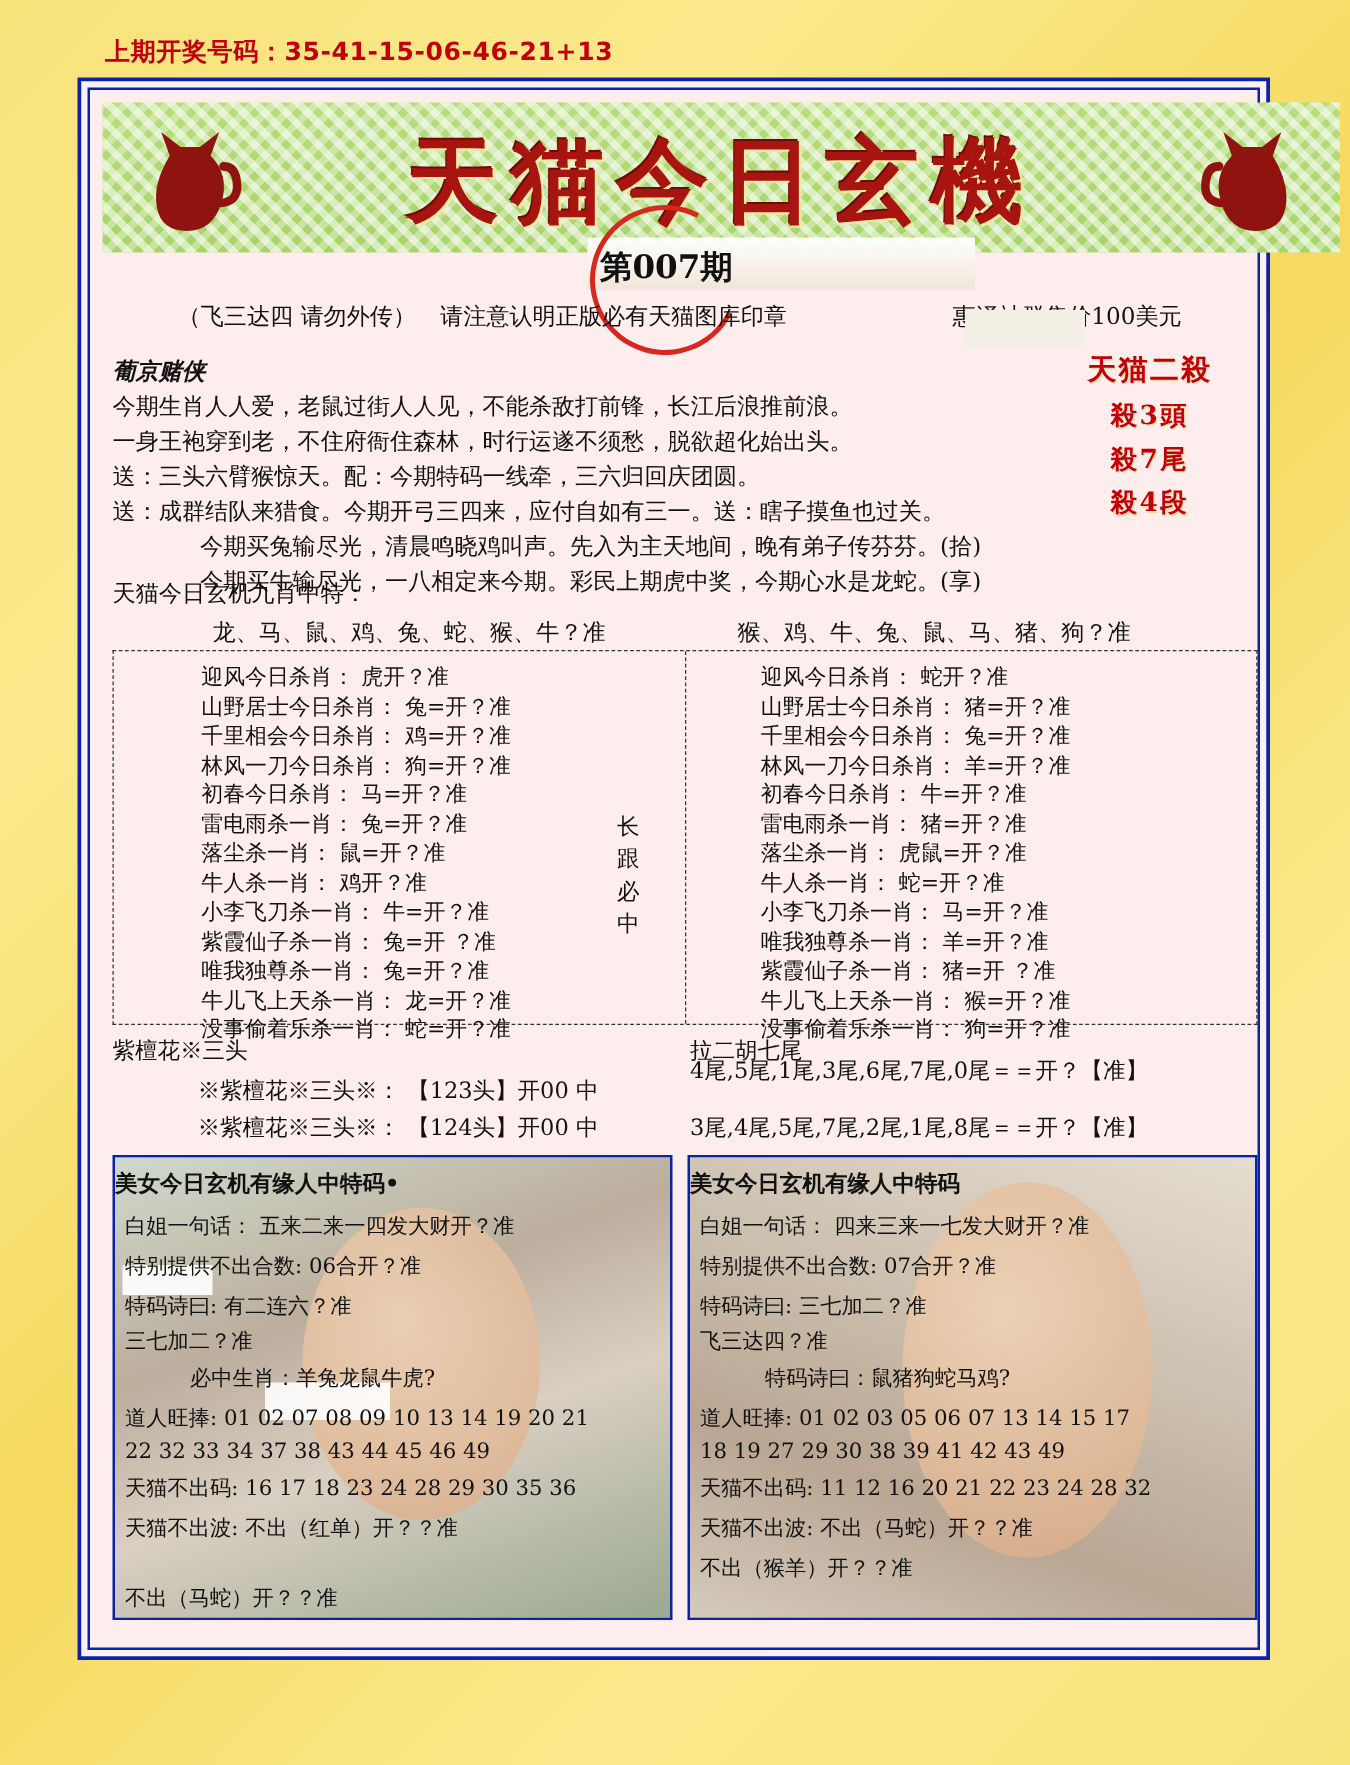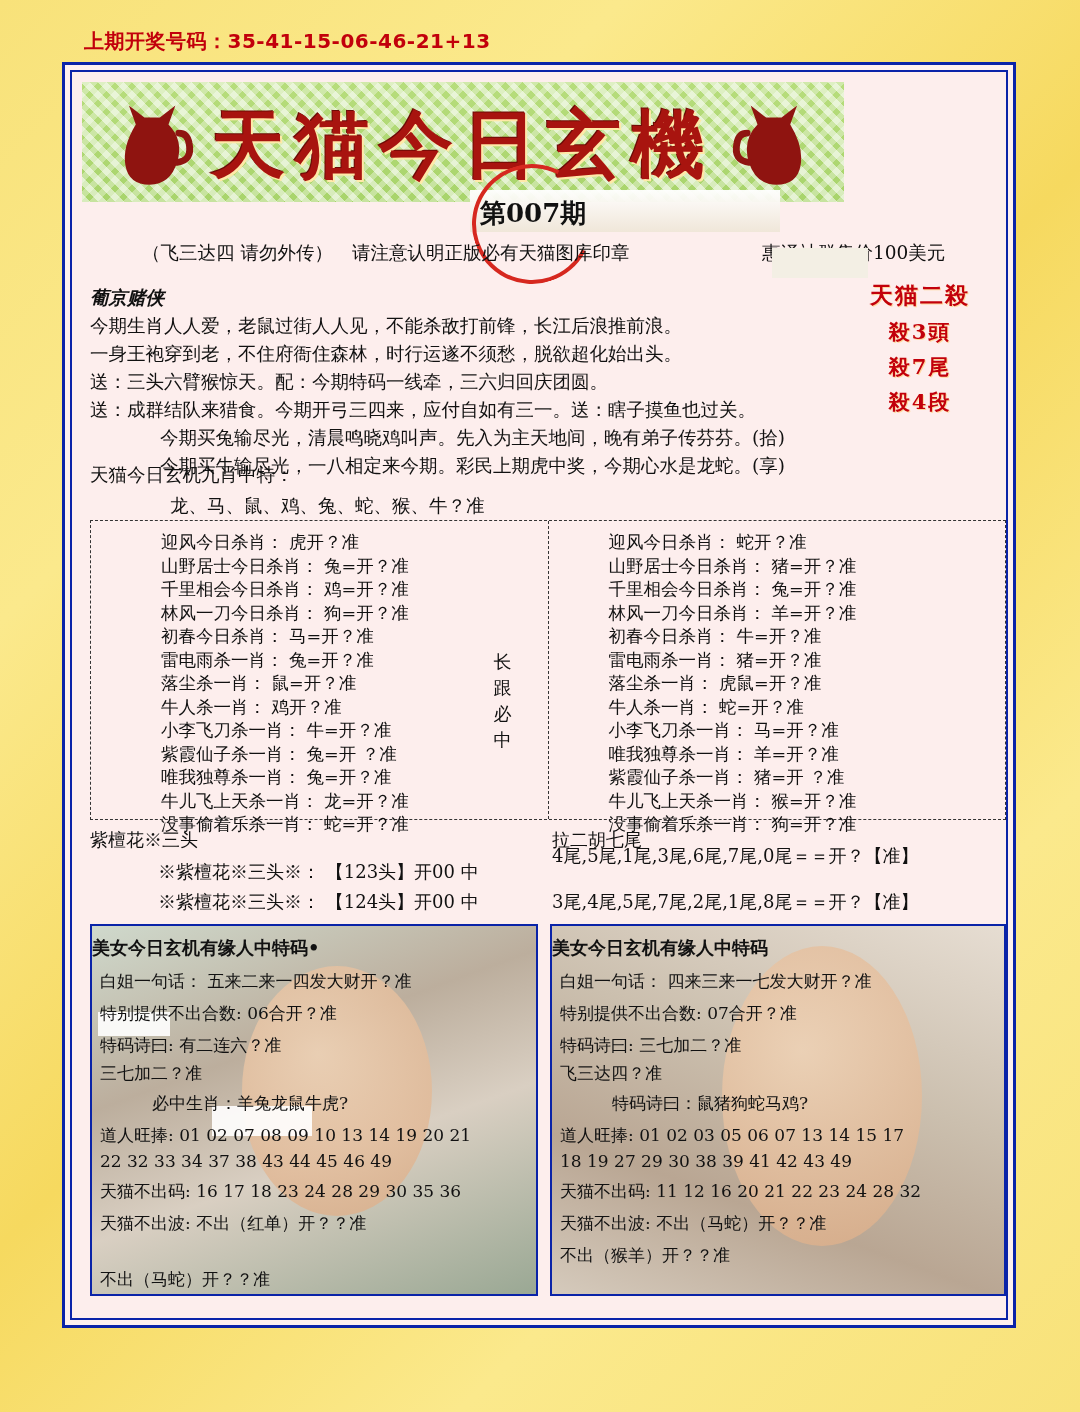--- a/index.html
+++ b/index.html
@@ -45,28 +45,27 @@
     right: 5px;
     bottom: 5px;
     border: 2px solid #0a23a8;
     box-sizing: border-box;
     background: #fdeeed;
   }
   .banner {
     position: absolute;
     left: 10px;
     top: 10px;
-    width: 742px;
+    width: 990px;
     height: 120px;
     background:
       repeating-linear-gradient(45deg, rgba(255,255,255,.55) 0 6px, rgba(255,255,255,0) 6px 12px),
       repeating-linear-gradient(-45deg, rgba(255,255,255,.35) 0 6px, rgba(255,255,255,0) 6px 12px),
       linear-gradient(#b7dd7c, #a8d46b);
     overflow: hidden;
-    padding-left: 20px;
   }
   .banner-title {
     position: absolute;
     left: 0; right: 0;
     top: 14px;
     text-align: center;
     font-family: "DejaVu Serif", "Liberation Serif", serif;
     font-size: 74px;
     font-weight: bold;
     color: #a8140f;
@@ -320,20 +319,21 @@
         <div class="row">送：三头六臂猴惊天。配：今期特码一线牵，三六归回庆团圆。</div>
         <div class="row">送：成群结队来猎食。今期开弓三四来，应付自如有三一。送：瞎子摸鱼也过关。</div>
         <div class="row ind">今期买兔输尽光，清晨鸣晓鸡叫声。先入为主天地间，晚有弟子传芬芬。(拾)</div>
         <div class="row ind">今期买牛输尽光，一八相定来今期。彩民上期虎中奖，今期心水是龙蛇。(享)</div>
       </div>
 
       <div class="nine">
         <div class="label">天猫今日玄机九肖中特：</div>
         <div class="cols">
           <span class="c1">龙、马、鼠、鸡、兔、蛇、猴、牛？准</span>
+          <span class="c2">猴、鸡、牛、兔、鼠、马、猪、狗？准</span>
         </div>
       </div>
 
       <div class="kill-box">
         <div class="kill-col left">
           <div class="kill-line">迎风今日杀肖： 虎开？准</div>
           <div class="kill-line">山野居士今日杀肖： 兔=开？准</div>
           <div class="kill-line">千里相会今日杀肖： 鸡=开？准</div>
           <div class="kill-line">林风一刀今日杀肖： 狗=开？准</div>
           <div class="kill-line">初春今日杀肖：   马=开？准</div>

